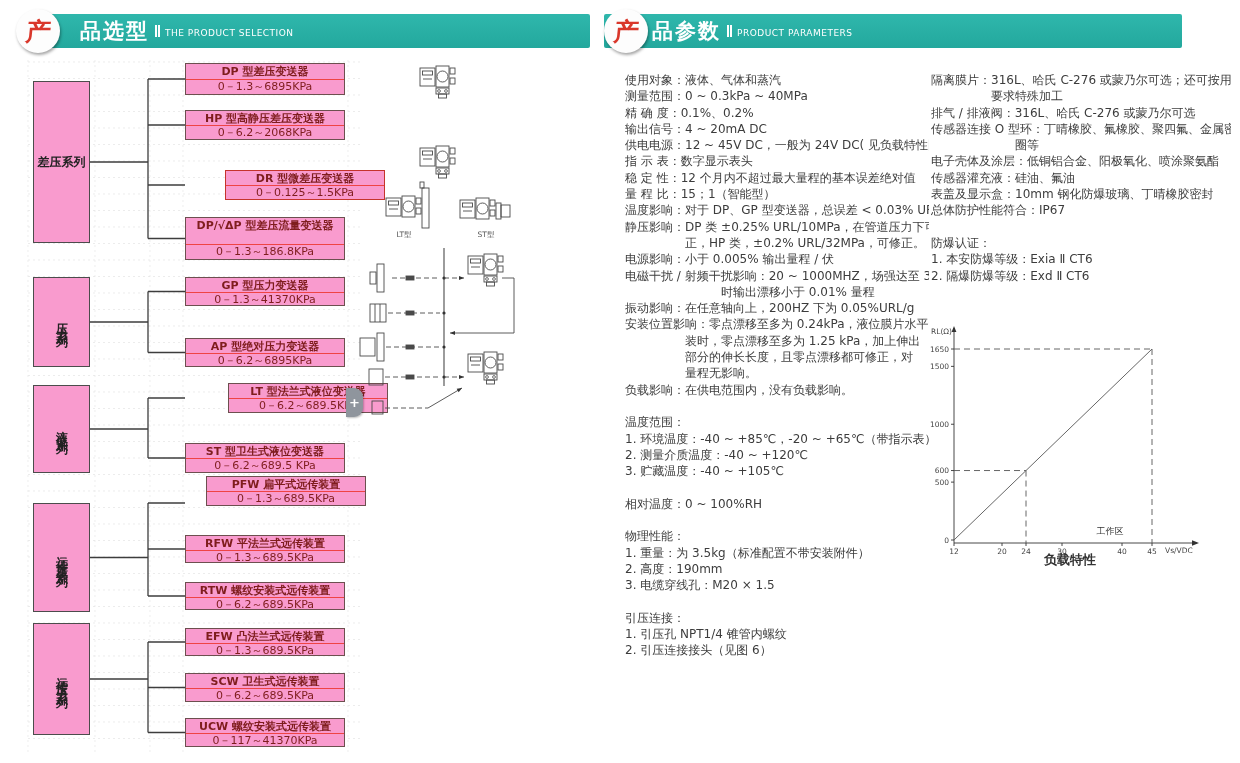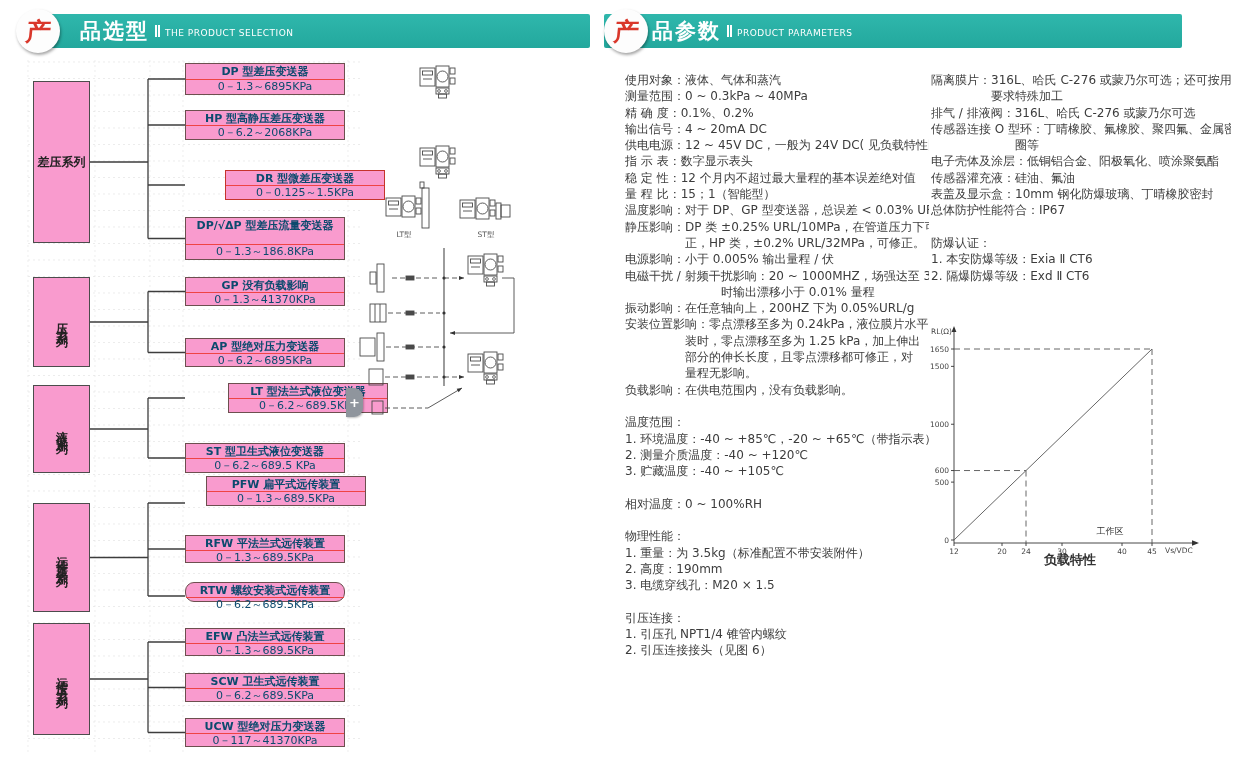--- a/index.html
+++ b/index.html
@@ -14,21 +14,21 @@
   .badge{position:absolute;width:44px;height:44px;border-radius:50%;background:#fdfdfd;
          box-shadow:1px 2px 3px rgba(0,0,0,.35);display:flex;align-items:center;justify-content:center;z-index:3;}
   .badge span{color:#d9372b;font-size:25px;font-weight:bold;transform:skewX(-6deg);line-height:1;}
   
   .cat{position:absolute;left:33px;width:57px;background:#f99bce;border:1px solid #4c4c4c;
        box-sizing:border-box;display:flex;align-items:center;justify-content:center;
        color:#222;font-size:12px;font-weight:600;}
   .cat.vert{writing-mode:vertical-rl;text-orientation:upright;letter-spacing:4px;}
   .prod{position:absolute;left:185px;width:160px;background:#f99bce;border:1px solid #6d4f4f;
         box-sizing:border-box;display:flex;flex-direction:column;justify-content:space-between;
-        color:#0c4a6e;text-align:center;}
+        color:#7f1d1d;text-align:center;}
   .prod.hl{border-color:#c5342c;margin-left:40px;}
   .prod .pname{font-size:11px;font-weight:600;line-height:13px;padding:1px 2px 0 2px;}
   .prod .prange{font-size:11px;line-height:13px;border-top:1px solid #ef4444;padding-bottom:1px;}
   .treesvg,.diagsvg,.chartsvg{position:absolute;pointer-events:none;}
   
   .handle{position:absolute;left:346px;top:388px;width:17px;height:29px;background:#8f959d;
           border-radius:0 9px 9px 0;display:flex;align-items:center;justify-content:center;
           color:#fff;font-size:13px;font-weight:bold;cursor:pointer;box-shadow:1px 1px 2px rgba(0,0,0,.25);}
   
   .speccol{position:absolute;color:#3c3c3c;font-size:12px;line-height:16.3px;white-space:pre;overflow:hidden;}
@@ -139,21 +139,21 @@
         <div class="prod hl" style="top: 170px; height: 30px;">
           <div class="pname">DR 型微差压变送器</div>
           <div class="prange">0－0.125～1.5KPa</div>
         </div>
         <div class="prod" style="top: 217px; height: 43px;">
           <div class="pname">DP/√ΔP 型差压流量变送器</div>
           <div class="prange">0－1.3～186.8KPa</div>
         </div>
         <div class="cat vert" style="top: 277px; height: 90px;">压力系列</div>
         <div class="prod" style="top: 277px; height: 29px;">
-          <div class="pname">GP 没有负载影响</div>
+          <div class="pname">GP 型压力变送器</div>
           <div class="prange">0－1.3～41370KPa</div>
         </div>
         <div class="prod" style="top: 338px; height: 29px;">
           <div class="pname">AP 型绝对压力变送器</div>
           <div class="prange">0－6.2～6895KPa</div>
         </div>
         <div class="cat vert" style="top: 385px; height: 88px;">液位系列</div>
         <div class="prod" style="top: 383px; height: 30px; margin-left: 43px;">
           <div class="pname">LT 型法兰式液位变送器</div>
           <div class="prange">0－6.2～689.5KPa</div>
@@ -164,35 +164,35 @@
         </div>
         <div class="cat vert" style="top: 503px; height: 109px;">远传差压系列</div>
         <div class="prod" style="top: 476px; height: 30px; margin-left: 21px;">
           <div class="pname">PFW 扁平式远传装置</div>
           <div class="prange">0－1.3～689.5KPa</div>
         </div>
         <div class="prod" style="top: 535px; height: 28px;">
           <div class="pname">RFW 平法兰式远传装置</div>
           <div class="prange">0－1.3～689.5KPa</div>
         </div>
-        <div class="prod" style="top: 582px; height: 20px; border-radius: 9px;">
+        <div class="prod" style="top: 582px; height: 28px;">
           <div class="pname">RTW 螺纹安装式远传装置</div>
           <div class="prange">0－6.2～689.5KPa</div>
         </div>
         <div class="cat vert" style="top: 623px; height: 112px;">远传压力系列</div>
         <div class="prod" style="top: 628px; height: 28px;">
           <div class="pname">EFW 凸法兰式远传装置</div>
           <div class="prange">0－1.3～689.5KPa</div>
         </div>
         <div class="prod" style="top: 673px; height: 29px;">
           <div class="pname">SCW 卫生式远传装置</div>
           <div class="prange">0－6.2～689.5KPa</div>
         </div>
         <div class="prod" style="top: 718px; height: 29px;">
-          <div class="pname">UCW 型绝对压力变送器</div>
+          <div class="pname">UCW 螺纹安装式远传装置</div>
           <div class="prange">0－117～41370KPa</div>
         </div>
       </div>
 
     <svg id="diagram-svg" class="diagsvg" style="left:355px;top:55px;" width="245" height="430">
         <g>
           <rect x="65" y="13" width="15" height="18" fill="none" stroke="#4a4a4a" stroke-width="0.9"></rect>
           <rect x="67.5" y="16" width="10" height="4" fill="none" stroke="#4a4a4a" stroke-width="0.9"></rect>
           <line x1="68" y1="24" x2="77" y2="24" stroke="#4a4a4a" stroke-width="0.9"></line>
           <rect x="81" y="11" width="13" height="21" fill="none" stroke="#4a4a4a" stroke-width="0.9"></rect>

